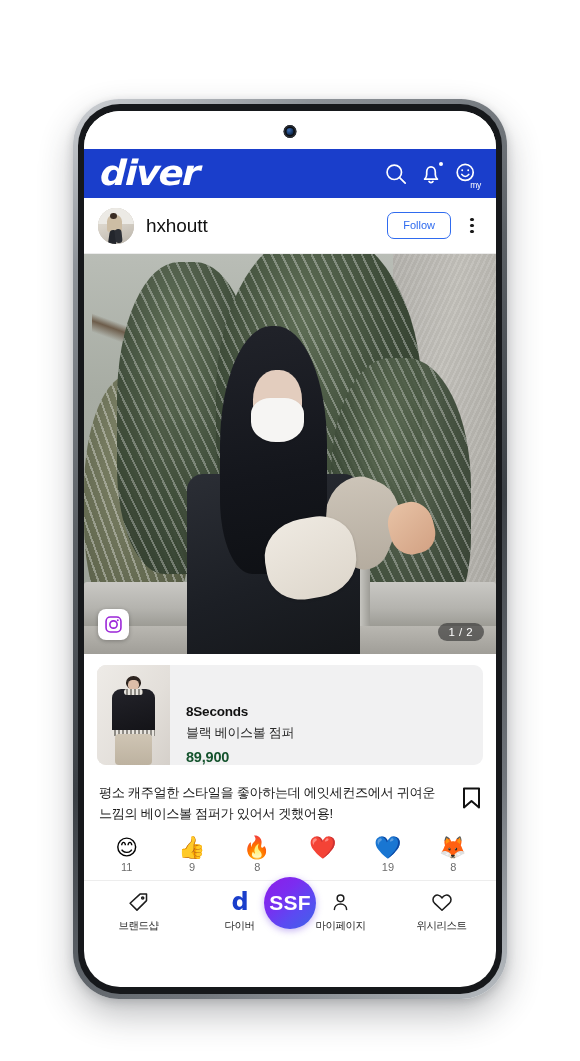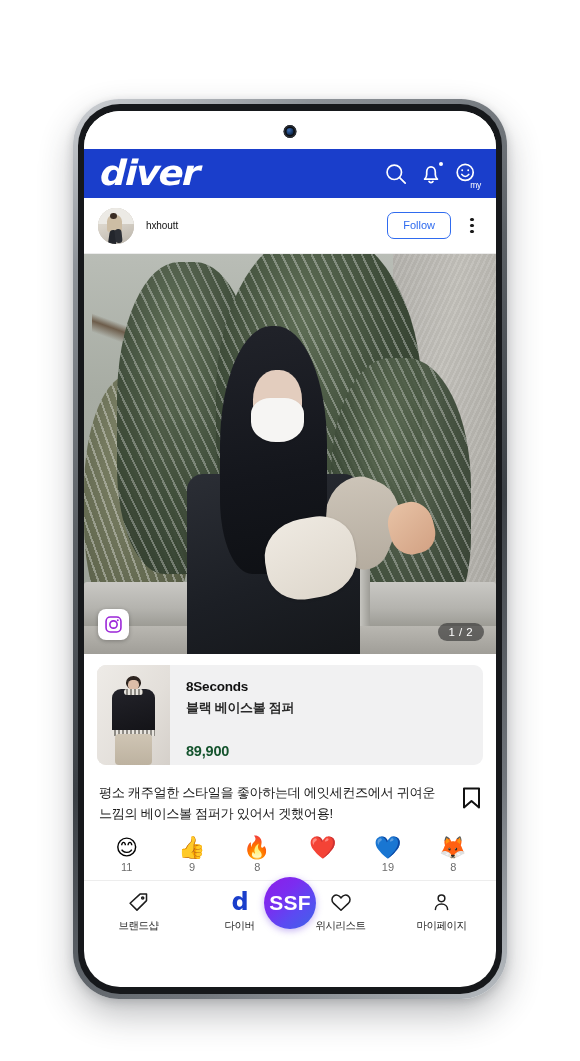--- a/index.html
+++ b/index.html
@@ -101,21 +101,21 @@
     position: relative;
   }
   #avatar .av-bg { position:absolute; inset:0; background:linear-gradient(160deg,#e7e3dc 0%,#d8d2c8 45%,#b9b3a9 100%); }
   #avatar .av-wall { position:absolute; left:0; top:0; width:100%; height:46%; background:#eceae5; }
   #avatar .av-body { position:absolute; left:26%; top:22%; width:40%; height:46%; background:#cdbda4; border-radius:40% 40% 18% 18%; }
   #avatar .av-head { position:absolute; left:33%; top:14%; width:19%; height:17%; background:#3a2c24; border-radius:50%; }
   #avatar .av-leg  { position:absolute; left:30%; top:62%; width:23%; height:38%; background:#23262c; border-radius:6px 6px 2px 2px; transform:rotate(8deg); }
   #avatar .av-leg2 { position:absolute; left:48%; top:60%; width:20%; height:40%; background:#2c2f35; border-radius:6px; transform:rotate(-6deg); }
   #username {
     margin-left: 12px;
-    font-size: 10px; color: #111; font-weight: 400;
+    font-size: 19px; color: #111; font-weight: 400;
     letter-spacing: -.1px;
   }
   #follow-button {
     margin-left: auto;
     border: 1.3px solid #2f6bef;
     color: #2f6bef;
     background: #fff;
     border-radius: 7px;
     font-size: 11px;
     padding: 7px 15px;
@@ -234,23 +234,23 @@
     height: 100px; cursor:pointer;
   }
   #product-thumb { width: 73px; flex:none; position:relative; background:#ece9e5; overflow:hidden; }
   #product-thumb .pt-wall { position:absolute; inset:0; background:linear-gradient(120deg,#eeebe7 0%,#e3dfda 60%,#d5d0ca 100%); }
   #product-thumb .pt-head { position:absolute; left:40%; top:11%; width:20%; height:13%; background:#2e2520; border-radius:50% 50% 44% 44%; }
   #product-thumb .pt-face { position:absolute; left:43%; top:15%; width:14%; height:10%; background:#dcbda8; border-radius:45%; }
   #product-thumb .pt-jacket { position:absolute; left:21%; top:24%; width:58%; height:46%; background:linear-gradient(165deg,#23232a 0%,#121216 100%); border-radius:9px 9px 5px 5px; }
   #product-thumb .pt-collar { position:absolute; left:37%; top:24%; width:26%; height:6%; background:repeating-linear-gradient(90deg,#e8e5df 0 2px,#8e8b85 2px 4px); border-radius:3px; }
   #product-thumb .pt-hem { position:absolute; left:21%; top:65%; width:58%; height:6%; background:repeating-linear-gradient(90deg,#e8e5df 0 2px,#8e8b85 2px 4px); }
   #product-thumb .pt-pants { position:absolute; left:25%; top:69%; width:50%; height:31%; background:linear-gradient(180deg,#cfc5b4 0%,#bdb2a0 100%); border-radius:4px; }
-  #product-info { flex:1; padding: 14px 16px 6px 16px; display:flex; flex-direction:column; }
+  #product-info { flex:1; padding: 14px 16px 0 16px; display:flex; flex-direction:column;margin-top:25px; }
   #product-brand { font-size: 13.5px; font-weight: 700; color:#111; letter-spacing:-.2px; }
-  #product-name { font-size: 13px; color:#2a2a2a; margin-top: 5px; letter-spacing:-.3px;font-weight:bold; }
+  #product-name { font-size: 13px; color:#2a2a2a; margin-top: 5px; letter-spacing:-.3px; }
   #product-price { font-size: 14.5px; font-weight: 700; color:#14532d; margin-top: auto; letter-spacing:-.2px; }
 
   
   #caption-section {
     display:flex; align-items:flex-start;
     padding: 8px 14px 2px 15px; background:#fff;justify-content:flex-end;
   }
   #caption-text {
     flex:1; font-size: 13.2px; line-height: 1.62; color:#1a1a1a;
     letter-spacing:-.4px; padding-right: 10px;
@@ -453,34 +453,34 @@
           <span class="nav-icon">
             <span id="nav-diver-glyph">d</span>
           </span>
           <span class="nav-label">다이버</span>
         </div>
 
         <button id="ssf-button">SSF</button>
 
         <div class="nav-item">
           <span class="nav-icon">
-            <svg width="22" height="21" viewBox="0 0 23 21" fill="none" stroke="#1d1d1d" stroke-width="1.6" stroke-linejoin="round">
-              <path d="M11.5 18.6 3.6 11.1C1.5 9.0 1.6 5.6 3.8 3.8 5.9 2.1 9.0 2.6 10.7 4.7l.8 1 .8-1c1.7-2.1 4.8-2.6 6.9-.9 2.2 1.8 2.3 5.2.2 7.3l-7.9 7.5Z"></path>
-            </svg>
-          </span>
-          <span class="nav-label">위시리스트</span>
-        </div>
-
-        <div class="nav-item">
-          <span class="nav-icon">
             <svg width="21" height="21" viewBox="0 0 22 22" fill="none" stroke="#1d1d1d" stroke-width="1.6" stroke-linecap="round">
               <circle cx="11" cy="6.6" r="3.5"></circle>
               <path d="M4.6 18.4c0-3.6 2.9-5.9 6.4-5.9s6.4 2.3 6.4 5.9"></path>
             </svg>
           </span>
           <span class="nav-label">마이페이지</span>
         </div>
 
+        <div class="nav-item">
+          <span class="nav-icon">
+            <svg width="22" height="21" viewBox="0 0 23 21" fill="none" stroke="#1d1d1d" stroke-width="1.6" stroke-linejoin="round">
+              <path d="M11.5 18.6 3.6 11.1C1.5 9.0 1.6 5.6 3.8 3.8 5.9 2.1 9.0 2.6 10.7 4.7l.8 1 .8-1c1.7-2.1 4.8-2.6 6.9-.9 2.2 1.8 2.3 5.2.2 7.3l-7.9 7.5Z"></path>
+            </svg>
+          </span>
+          <span class="nav-label">위시리스트</span>
+        </div>
+
       </div>
 
     </div>
   </div>
 </div>
 
 </body></html>

